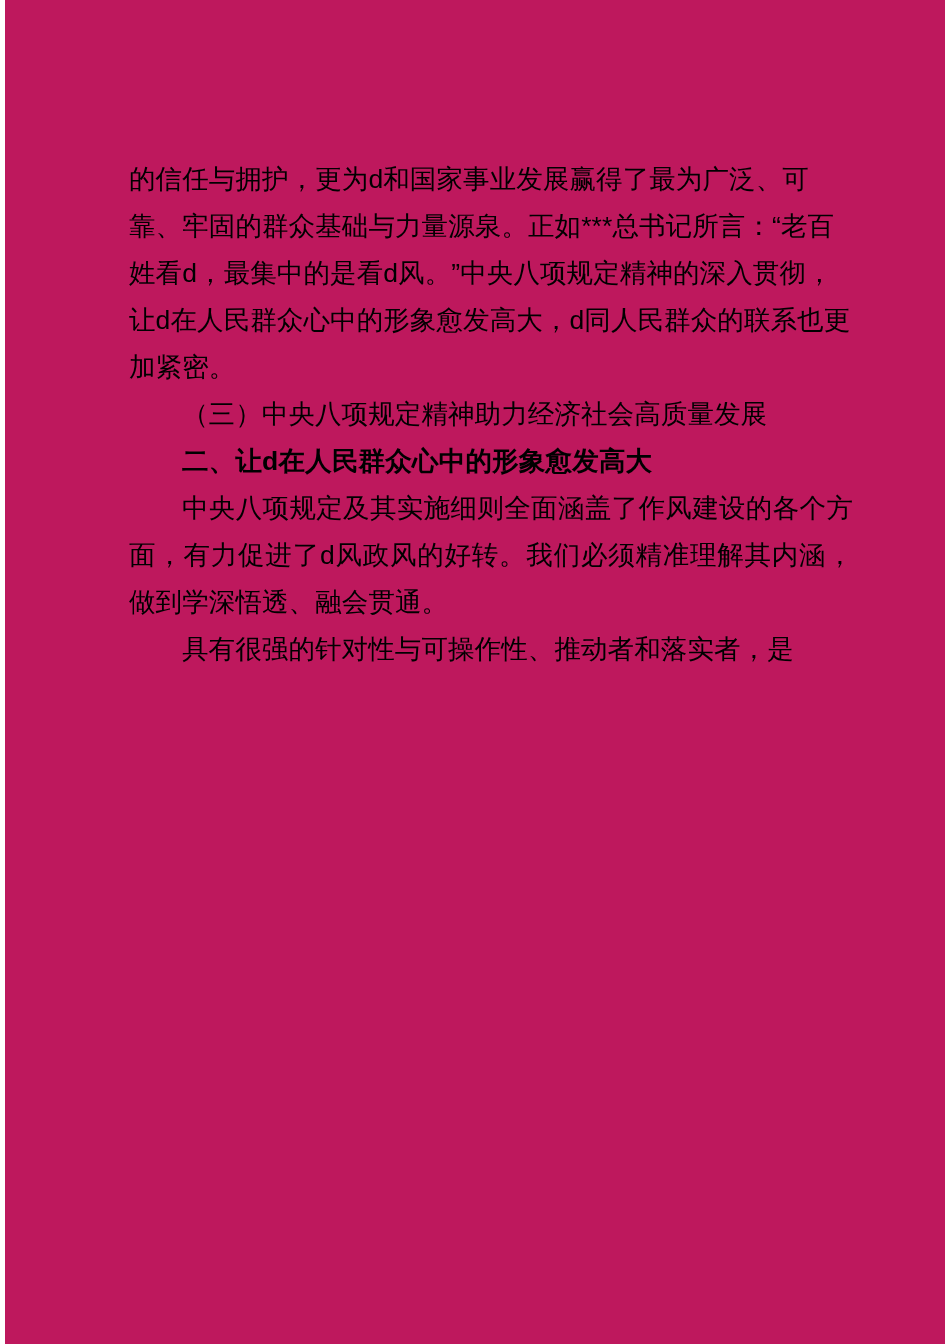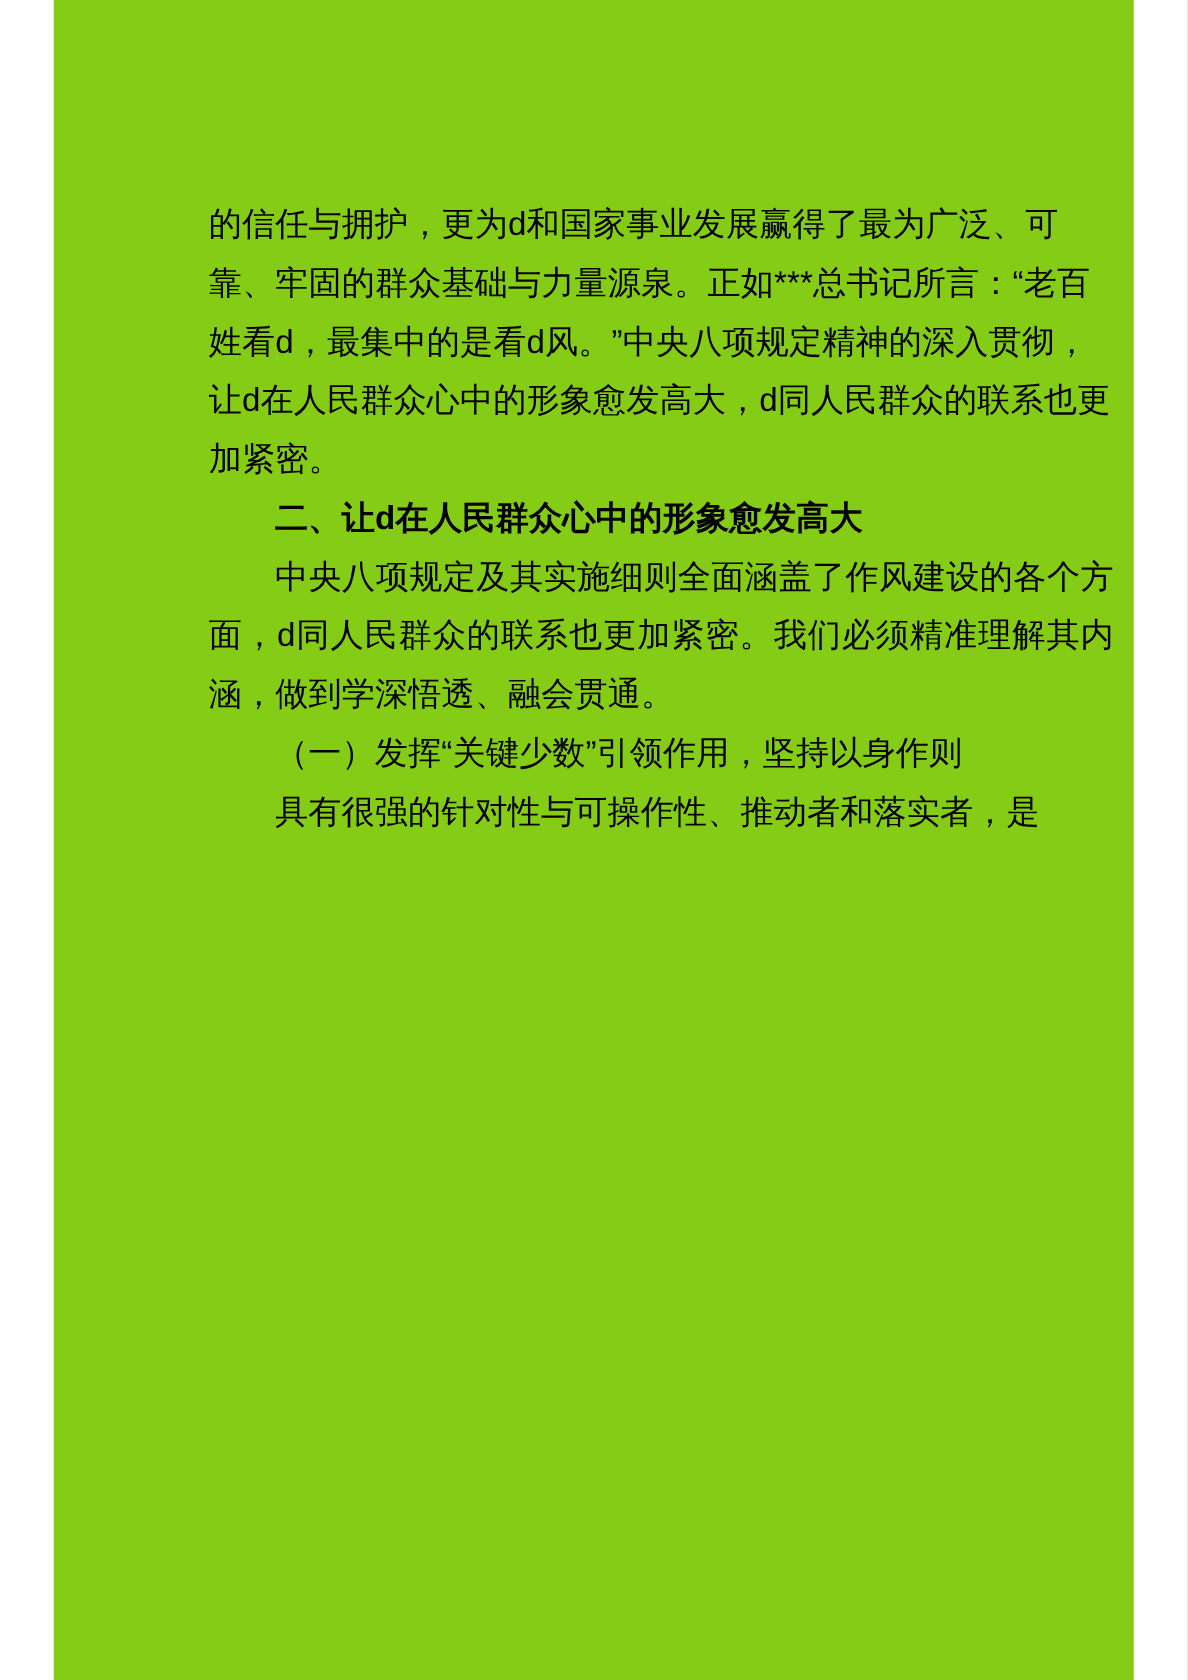--- a/index.html
+++ b/index.html
@@ -2,23 +2,23 @@
 <html><head>
 <meta charset="utf-8">
 <style>
   html, body {
     margin: 0;
     padding: 0;
     background: #ffffff;
   }
   .page {
     position: relative;
-    width: 864px;
+    width: 940px;
     height: 1344px;
-    background: #84cc16;
+    background: #be185d;
     margin: 0 auto;
     overflow: hidden;
     box-sizing: border-box;
     padding-left: 45px;
   }
   .doc-body {
     position: absolute;
     left: 124px;
     top: 156px;
     width: 724px;
@@ -52,24 +52,24 @@
   }
 </style>
 </head>
 <body>
 
 <div class="page">
   <div class="doc-body">
 
     <p class="para nojustify">的信任与拥护，更为d和国家事业发展赢得了最为广泛、可靠、牢固的群众基础与力量源泉。正如***总书记所言：“老百姓看d，最集中的是看d风。”中央八项规定精神的深入贯彻，让d在人民群众心中的形象愈发高大，d同人民群众的联系也更加紧密。</p>
 
+    <p class="para heading-sub">（三）中央八项规定精神助力经济社会高质量发展</p>
 
 
     <p class="para heading-major">二、让d在人民群众心中的形象愈发高大</p>
 
-    <p class="para indent">中央八项规定及其实施细则全面涵盖了作风建设的各个方面，d同人民群众的联系也更加紧密。我们必须精准理解其内涵，做到学深悟透、融会贯通。</p>
+    <p class="para indent">中央八项规定及其实施细则全面涵盖了作风建设的各个方面，有力促进了d风政风的好转。我们必须精准理解其内涵，做到学深悟透、融会贯通。</p>
 
-    <p class="para heading-sub">（一）发挥“关键少数”引领作用，坚持以身作则</p>
 
     <p class="para indent nojustify">具有很强的针对性与可操作性、推动者和落实者，是</p>
 
   </div>
 </div>
 
 </body></html>

